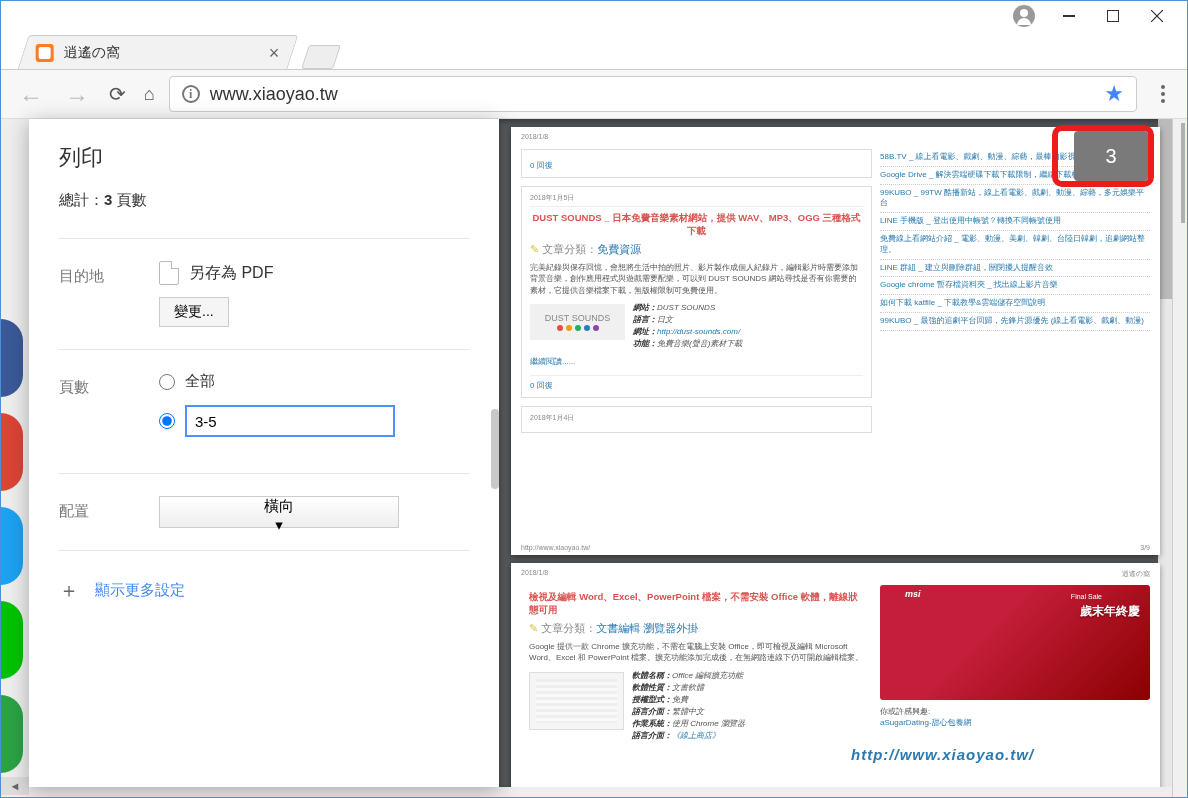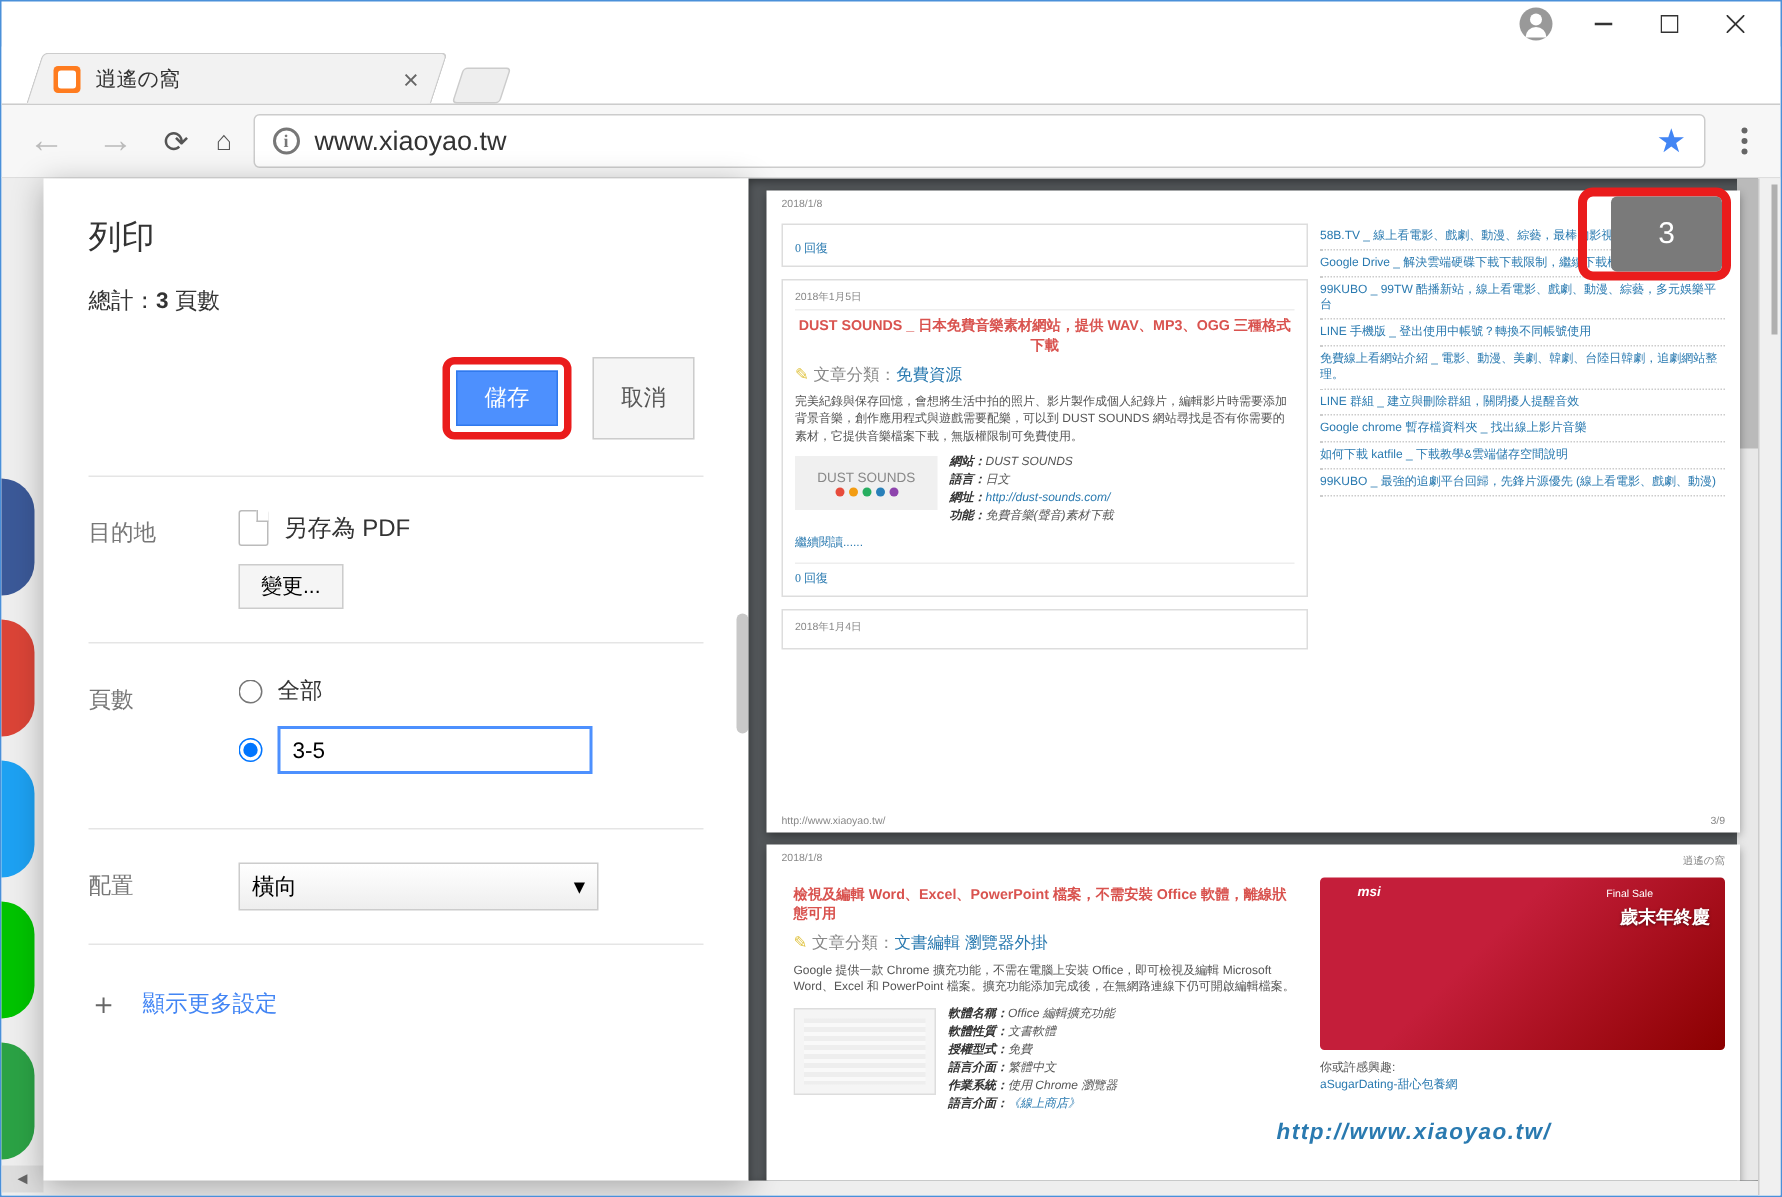--- a/index.html
+++ b/index.html
@@ -51,21 +51,21 @@
     .print-row { display: flex; align-items: flex-start; margin-bottom: 22px; }
     .print-label { width: 100px; font-size: 15px; color: #777; padding-top: 6px; }
     .print-value { flex: 1; }
     .dest-row { display: flex; align-items: center; gap: 10px; font-size: 16px; color: #333; }
     .pdf-icon { width: 20px; height: 24px; border: 1px solid #bbb; border-radius: 2px; position: relative; background: #fff; }
     .pdf-icon::after { content: ""; position: absolute; top: -1px; right: -1px; width: 7px; height: 7px; background: #fff; border-left: 1px solid #bbb; border-bottom: 1px solid #bbb; }
     .btn-change { background: #f5f5f5; border: 1px solid #ccc; padding: 5px 14px; font-size: 14px; cursor: pointer; margin-top: 12px; font-family: inherit; }
     .radio-row { display: flex; align-items: center; gap: 10px; margin-bottom: 14px; font-size: 15px; color: #333; }
     .radio-row input[type="radio"] { width: 16px; height: 16px; }
     .pages-input { width: 210px; height: 32px; border: 2px solid #4d90fe; padding: 0 8px; font-size: 15px; font-family: inherit; }
-    .layout-select { width: 240px; height: 32px; border: 1px solid #ccc; background: linear-gradient(#fff, #eee); padding: 0 8px; font-size: 15px; text-align: left; cursor: pointer; display: flex; align-items: center; justify-content: space-between; font-family: inherit; }
+    .layout-select { width: 240px; height: 32px; border: 1px solid #ccc; background: linear-gradient(#fff, #eee); padding: 0 8px; font-size: 15px; text-align: left; cursor: pointer; display: flex; align-items: center; justify-content: space-between; font-family: inherit; flex-direction: column; }
     .more-settings { display: flex; align-items: center; gap: 16px; margin-top: 26px; color: #4285f4; font-size: 15px; cursor: pointer; }
     .more-plus { font-size: 20px; color: #666; }
     .settings-scrollbar { position: absolute; right: 0; top: 290px; width: 8px; height: 80px; background: #c8c8c8; border-radius: 4px; }
     
     
     .social { position: absolute; left: -22px; top: 200px; display: flex; flex-direction: column; gap: 16px; }
     .bubble { width: 44px; height: 78px; border-radius: 22px; }
     
     
     .preview { position: absolute; left: 498px; top: 0; right: 15px; bottom: 10px; background: #525659; overflow: hidden; box-shadow: inset 0 2px 6px rgba(0,0,0,0.4); }
@@ -81,21 +81,21 @@
     .pv-title { font-size: 9.5px; font-weight: bold; color: #d9534f; line-height: 1.35; margin-bottom: 4px; text-align: center; }
     .pv-title2 { font-size: 9.5px; font-weight: bold; color: #d9534f; line-height: 1.35; margin-bottom: 4px; }
     .pv-cat { font-size: 11px; color: #888; margin-bottom: 5px; }
     .pv-cat a { color: #2a7ab0; text-decoration: none; }
     .pv-cat .pen { color: #e0c340; }
     .pv-text { font-size: 8px; color: #555; line-height: 1.45; margin-bottom: 6px; }
     .pv-meta { font-size: 8px; line-height: 1.5; margin-bottom: 6px; font-style: italic; }
     .pv-meta b { color: #333; }
     .pv-meta a { color: #2a7ab0; }
     .pv-more { font-size: 8px; color: #2a7ab0; }
-    .pv-reply { font-size: 8px; color: #2a7ab0; padding-top: 4px; font-family: Liberation Serif, serif; }
+    .pv-reply { font-size: 8px; color: #2a7ab0; padding-top: 4px; }
     .pv-thumb { width: 95px; height: 36px; background: #f0f0f0; float: left; margin: 2px 8px 4px 0; font-size: 9px; color: #888; display: flex; align-items: center; justify-content: center; flex-direction: column; gap: 2px; }
     .pv-thumb-dots { display: flex; gap: 3px; }
     .pv-thumb-dots span { width: 6px; height: 6px; border-radius: 50%; }
     .pv-sideitem { font-size: 8px; color: #2a7ab0; line-height: 1.35; padding: 3px 0; border-bottom: 1px dotted #ccc; }
     .pv-footer { position: absolute; bottom: 4px; left: 10px; right: 10px; display: flex; justify-content: space-between; font-size: 7px; color: #888; }
     .pv-ad { width: 100%; height: 115px; background: linear-gradient(135deg, #c41e3a 40%, #8b0000); border-radius: 3px; position: relative; overflow: hidden; color: #fff; }
     .pv-ad-logo { position: absolute; top: 4px; left: 6px; font-size: 9px; font-weight: bold; font-style: italic; margin-left: 19px; }
     .pv-ad-text { position: absolute; top: 18px; right: 10px; font-size: 12px; font-weight: bold; text-shadow: 0 1px 2px rgba(0,0,0,0.5); }
     .pv-watermark { position: absolute; bottom: 30px; left: 340px; font-size: 15px; font-weight: bold; font-style: italic; color: #2a7ab0; text-shadow: 2px 2px 0 #fff, -1px -1px 0 #fff; letter-spacing: 1px; pointer-events: none; z-index: 5; }
     .pv-screenshot { width: 95px; height: 58px; background: #f5f5f5; border: 1px solid #ddd; float: left; margin: 2px 8px 4px 0; position: relative; }
@@ -178,26 +178,20 @@
 
   <div class="page-edge">
     <div class="page-edge-bar"></div>
   </div>
 
   <div class="print-dialog">
     <div class="print-settings">
       <div class="print-title">列印</div>
       <div class="print-total">
         <span>總計：</span><b>3</b><span> 頁數</span>
-      </div>
-      <div class="print-buttons">
-        <div class="btn-save-wrap">
-          <button class="btn-save">儲存</button>
-        </div>
-        <button class="btn-cancel">取消</button>
       </div>
       <hr class="print-hr">
       <div class="print-row">
         <div class="print-label">目的地</div>
         <div class="print-value">
           <div class="dest-row">
             <div class="pdf-icon"></div>
             <span>另存為 PDF</span>
           </div>
           <button class="btn-change">變更...</button>

